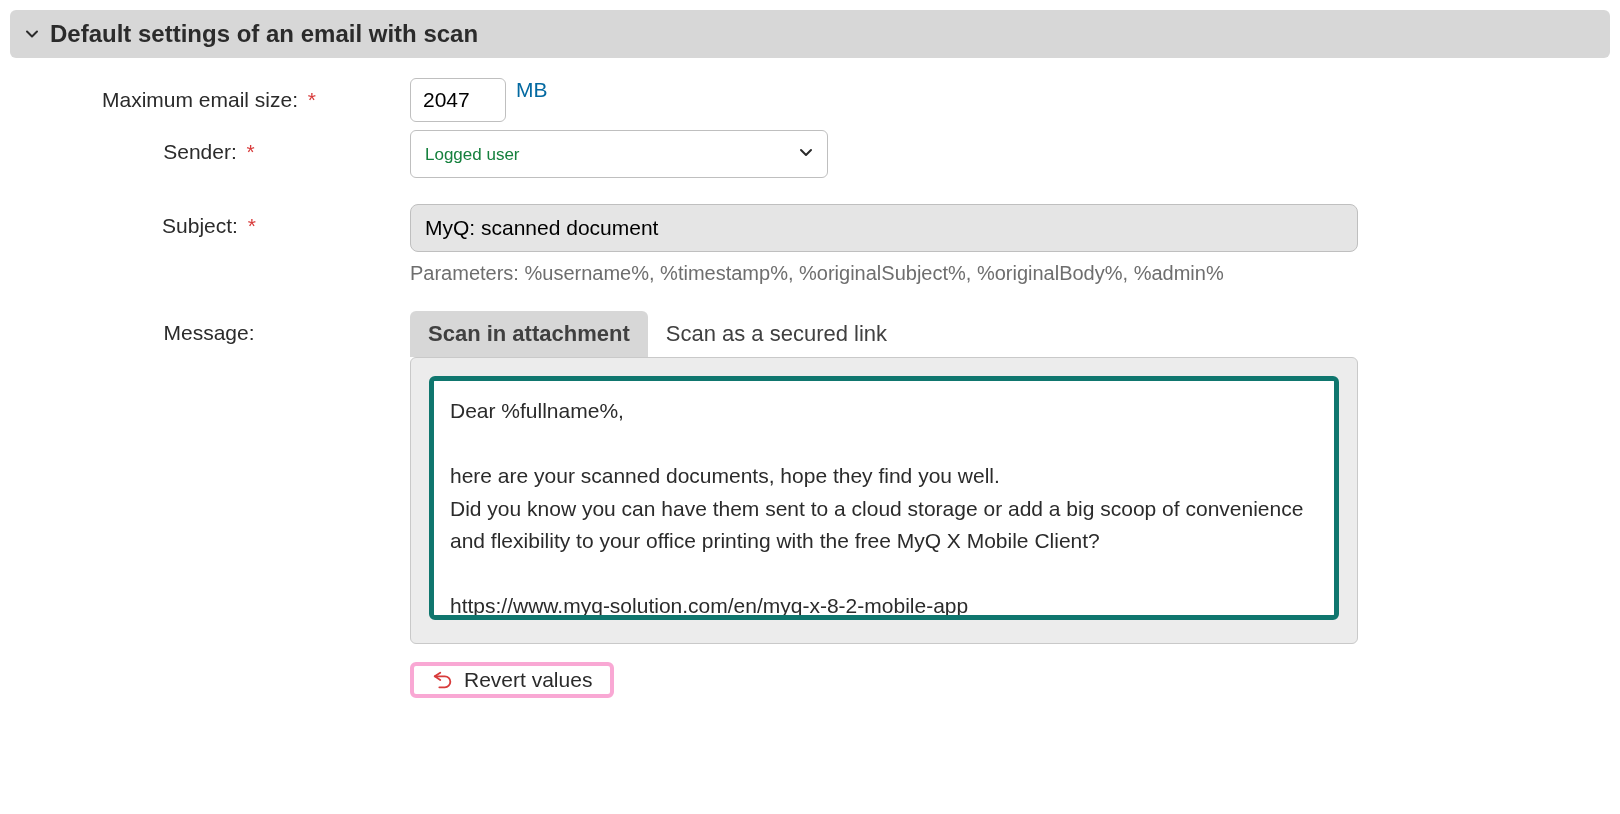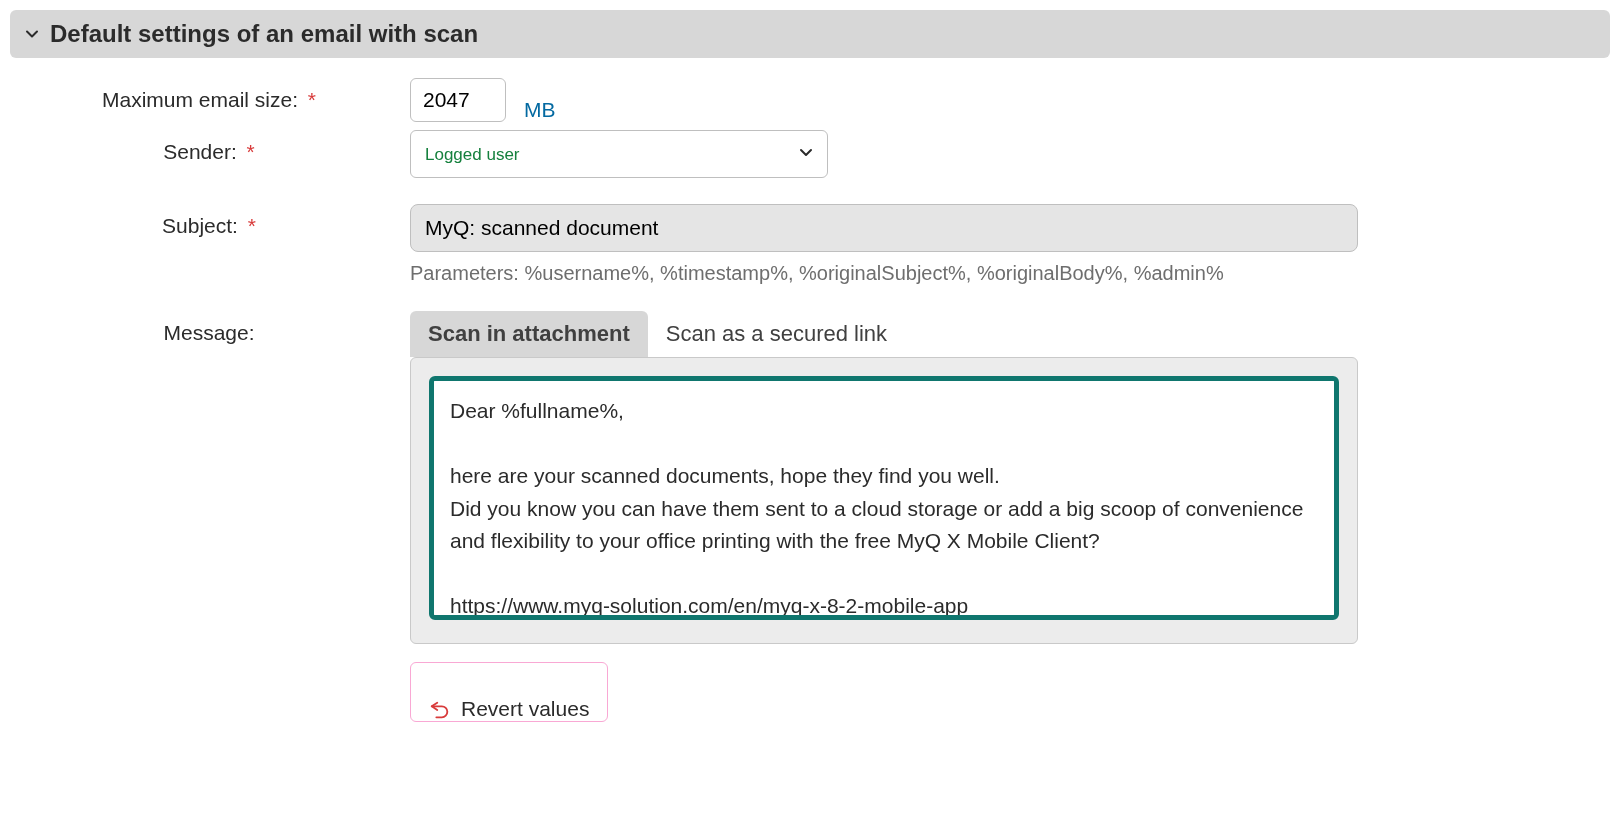--- a/index.html
+++ b/index.html
@@ -51,21 +51,21 @@
     padding-right: 12px;
     padding-top: 10px;
     font-size: 21px;
     color: #2b2b2b;
   }
   .req { color: #d83b3b; margin-left: 4px; }
   .field-col {
     flex: 1;
     min-width: 0;
   }
-  .inline { display:flex; align-items:flex-end; gap:18px; }
+  .inline { display:flex; align-items:flex-start; gap:10px; }
   input[type="text"].num {
     width: 96px;
     height: 44px;
     padding: 0 12px;
     font-size: 21px;
     border: 1px solid #bfbfbf;
     border-radius: 6px;
     background: #fff;
   }
   .unit { font-size: 21px; color:#0369a1; }
@@ -144,25 +144,25 @@
     font-size: 21px;
     line-height: 1.55;
     padding: 14px 16px;
     resize: none;
     color:#2b2b2b;
   }
 
   .revert-btn {
     margin-top: 18px;
     display:inline-flex;
-    align-items:flex-end;
+    align-items:center;
     gap:10px;
-    height: 60px;
+    height: 36px;
     padding: 0 18px;
-    border: 1px solid #f9a8d4;
+    border: 4px solid #f9a8d4;
     border-radius: 6px;
     background: #fff;
     font-size: 21px;
     color:#2b2b2b;
     cursor: pointer;
   }
   .revert-icon svg { display:block; }
 </style>
 </head>
 <body>

